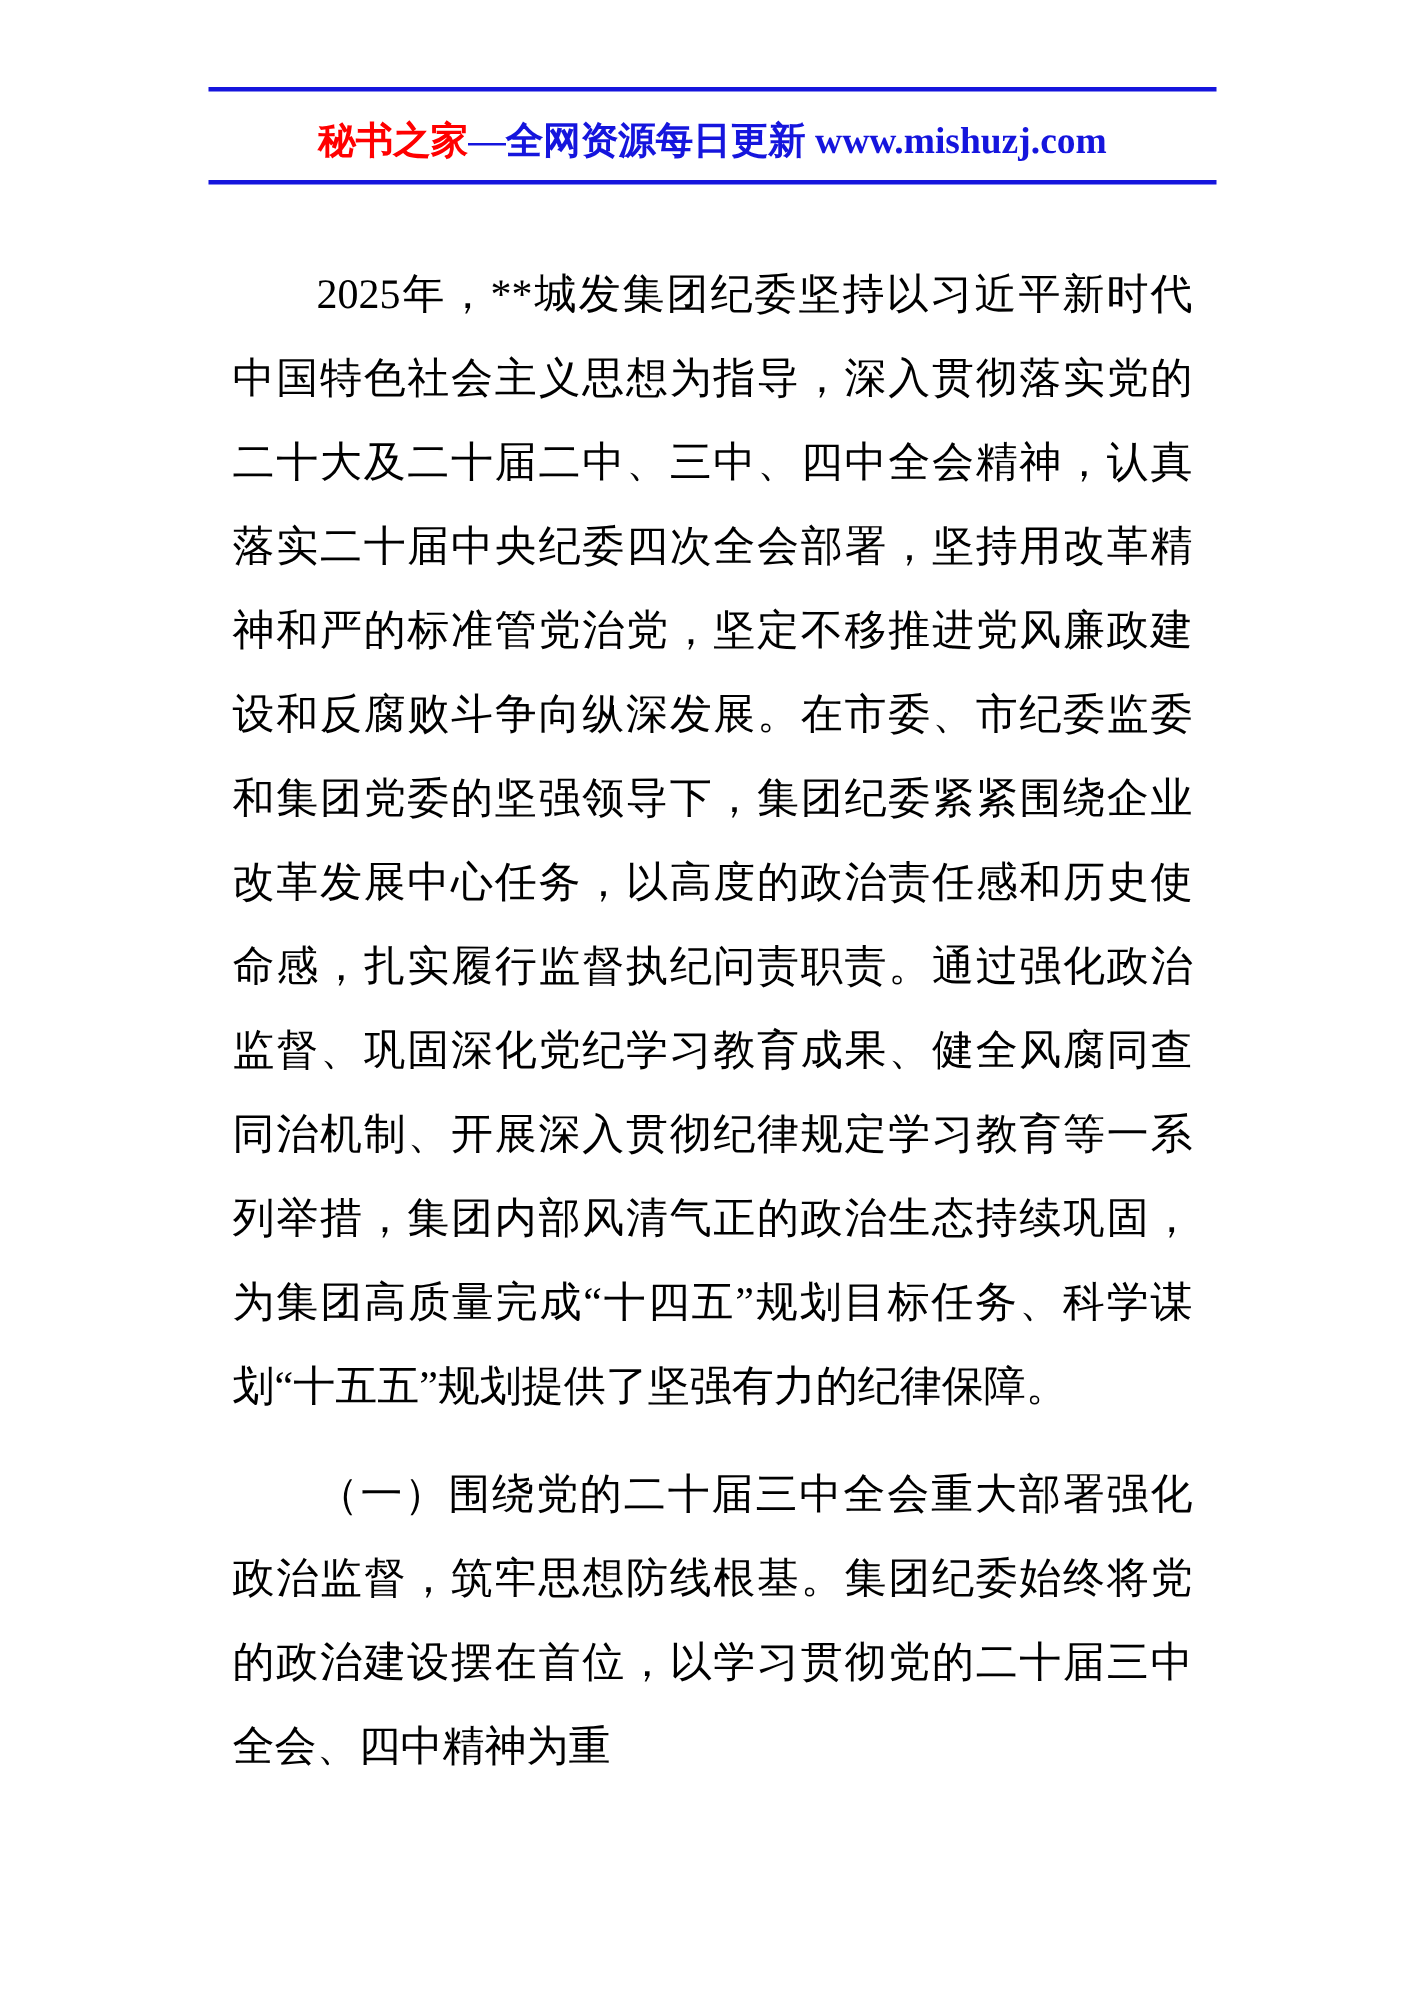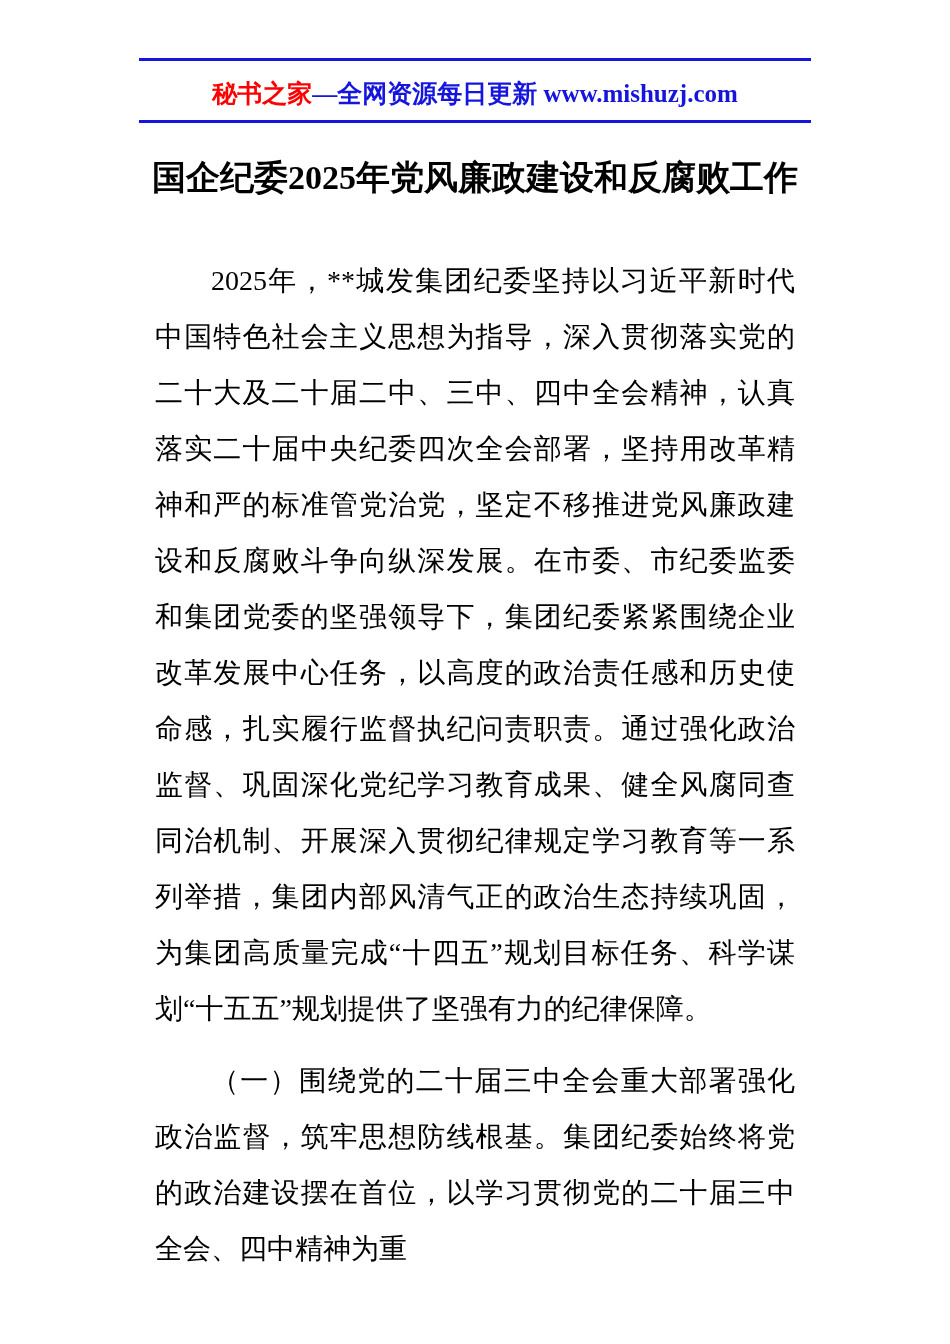--- a/index.html
+++ b/index.html
@@ -61,21 +61,20 @@
 <body>
 
 <div class="page">
   <div class="content">
 
     <div class="doc-header">
       <span class="brand">秘书之家</span><span class="tagline">—全网资源每日更新 </span><span class="url">www.mishuzj.com</span>
     </div>
 
     <div class="doc-title">
-      <div>国企纪委2025年党风廉政建设和反腐败工作</div>
     </div>
 
     <div class="doc-body">
       <p>2025年，**城发集团纪委坚持以习近平新时代中国特色社会主义思想为指导，深入贯彻落实党的二十大及二十届二中、三中、四中全会精神，认真落实二十届中央纪委四次全会部署，坚持用改革精神和严的标准管党治党，坚定不移推进党风廉政建设和反腐败斗争向纵深发展。在市委、市纪委监委和集团党委的坚强领导下，集团纪委紧紧围绕企业改革发展中心任务，以高度的政治责任感和历史使命感，扎实履行监督执纪问责职责。通过强化政治监督、巩固深化党纪学习教育成果、健全风腐同查同治机制、开展深入贯彻纪律规定学习教育等一系列举措，集团内部风清气正的政治生态持续巩固，为集团高质量完成“十四五”规划目标任务、科学谋划“十五五”规划提供了坚强有力的纪律保障。</p>
       <p>（一）围绕党的二十届三中全会重大部署强化政治监督，筑牢思想防线根基。集团纪委始终将党的政治建设摆在首位，以学习贯彻党的二十届三中全会、四中精神为重</p>
     </div>
 
   </div>
 </div>
 

